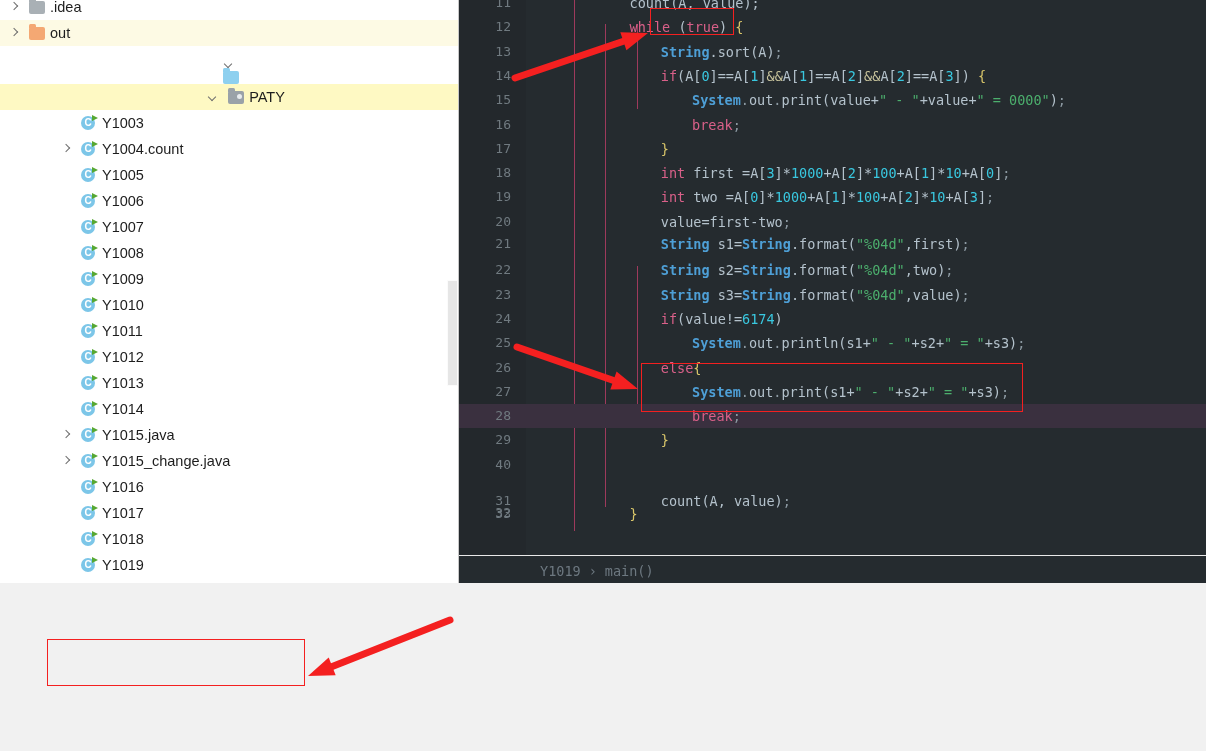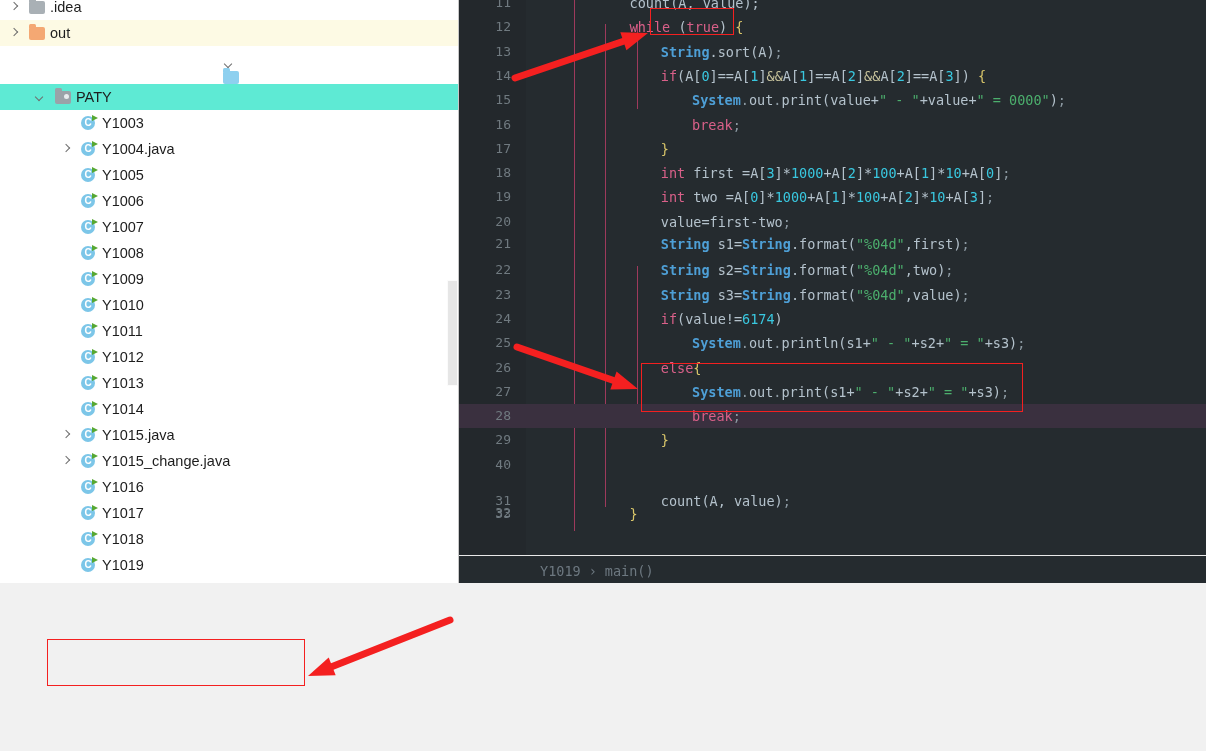--- a/index.html
+++ b/index.html
@@ -16,21 +16,21 @@
   #sidebar {
     position:absolute; left:0; top:0; width:459px; height:583px;
     background:#ffffff; overflow:hidden;
     border-right:1px solid #c8c8c8;
   }
   .tree-row {
     position:relative; height:26px; line-height:26px;
     white-space:nowrap; font-size:14.5px; color:#1d1d1d;
     display:flex; align-items:center;
   }
-  .tree-row.sel-gray { background:#5eead4; }
+  .tree-row.sel-gray { background:#fef9c3;justify-content:center; }
   .tree-row.sel-yellow { background:#fdfae4; }
   .twisty {
     width:13px; height:13px; flex:0 0 13px; position:relative;
   }
   .twisty.right::before {
     content:""; position:absolute; left:3px; top:2px;
     width:5px; height:5px; border-right:1.7px solid #6e6e6e;
     border-bottom:1.7px solid #6e6e6e; transform:rotate(-45deg);
   }
   .twisty.down::before {
@@ -162,21 +162,21 @@
           <span class="play"></span>
         </span>
         <span>Y1003</span>
       </div>
       <div class="tree-row" style="padding-left: 60px; margin-top: 0px;">
         <span class="twisty right" style="margin-right: 8px;"></span>
         <span class="ic ic-class">
           <span class="disc">C</span>
           <span class="play"></span>
         </span>
-        <span>Y1004.java</span>
+        <span>Y1004.count</span>
       </div>
       <div class="tree-row" style="padding-left: 60px; margin-top: 0px;">
         <span class="twisty" style="margin-right: 8px;"></span>
         <span class="ic ic-class">
           <span class="disc">C</span>
           <span class="play"></span>
         </span>
         <span>Y1005</span>
       </div>
       <div class="tree-row" style="padding-left: 60px; margin-top: 0px;">

